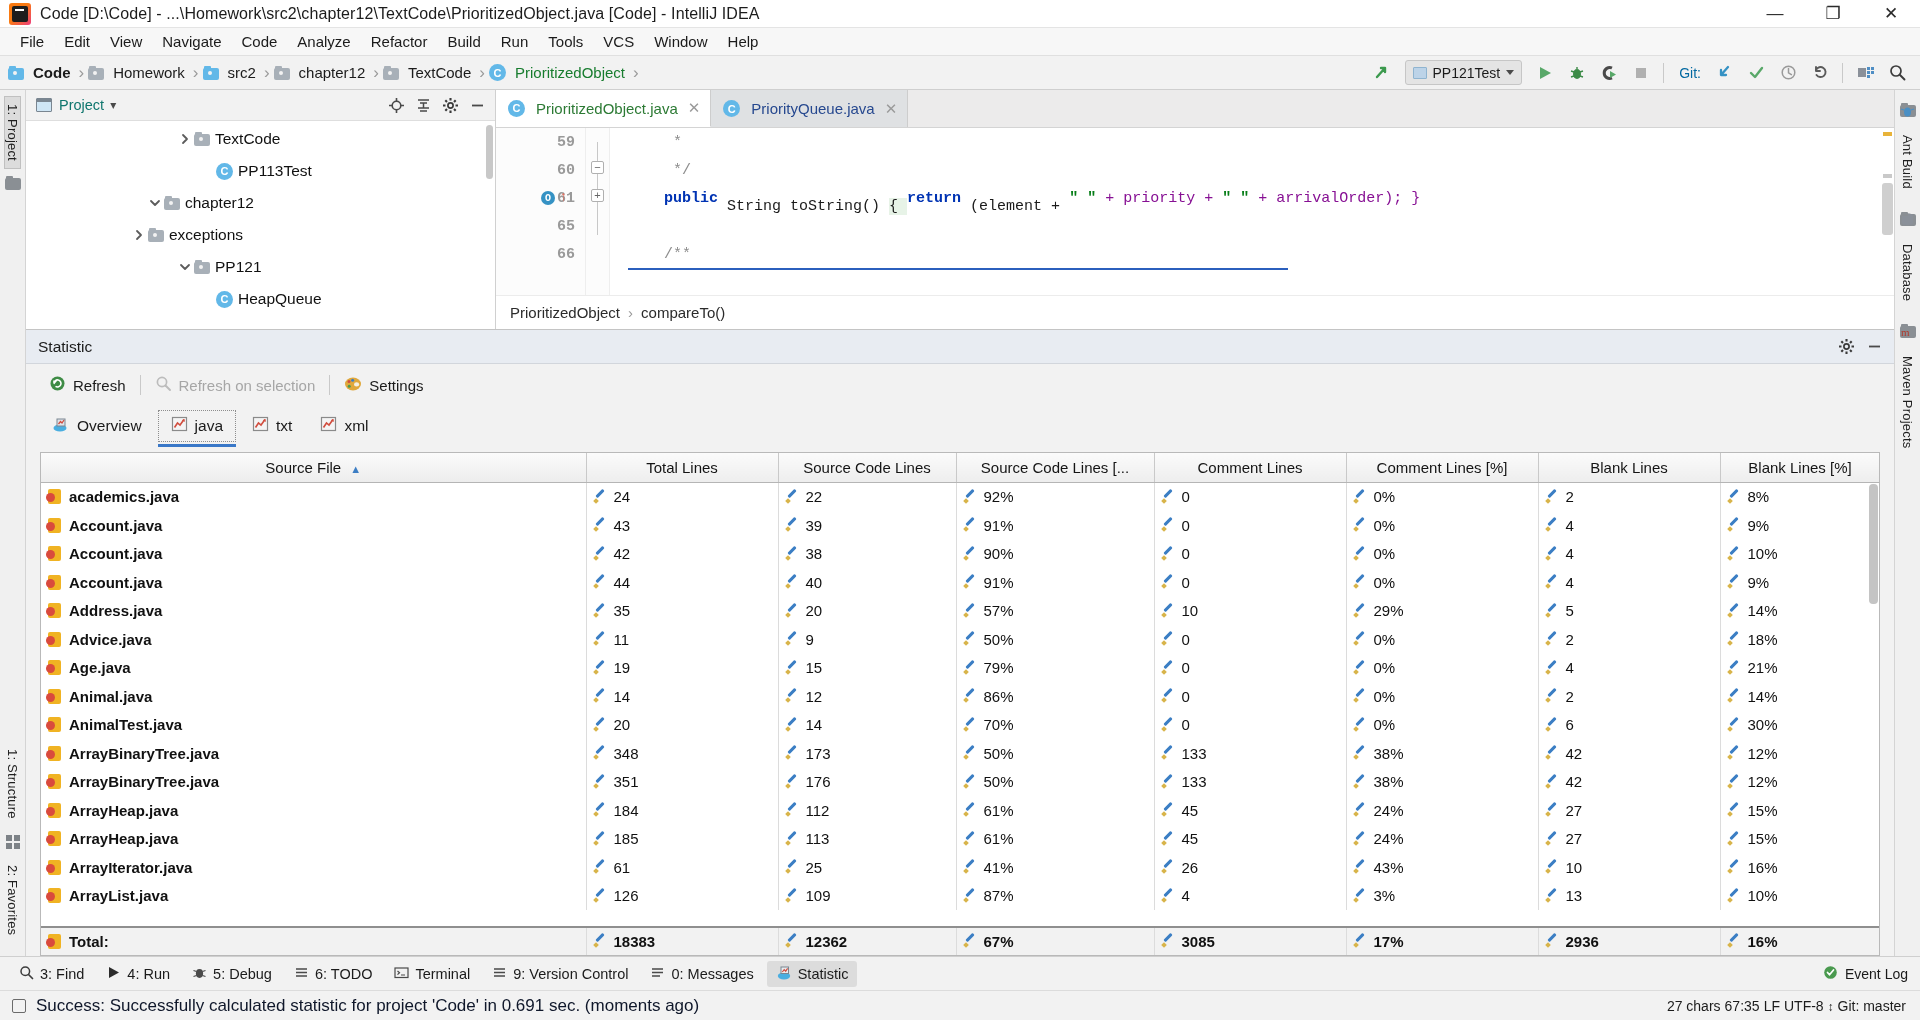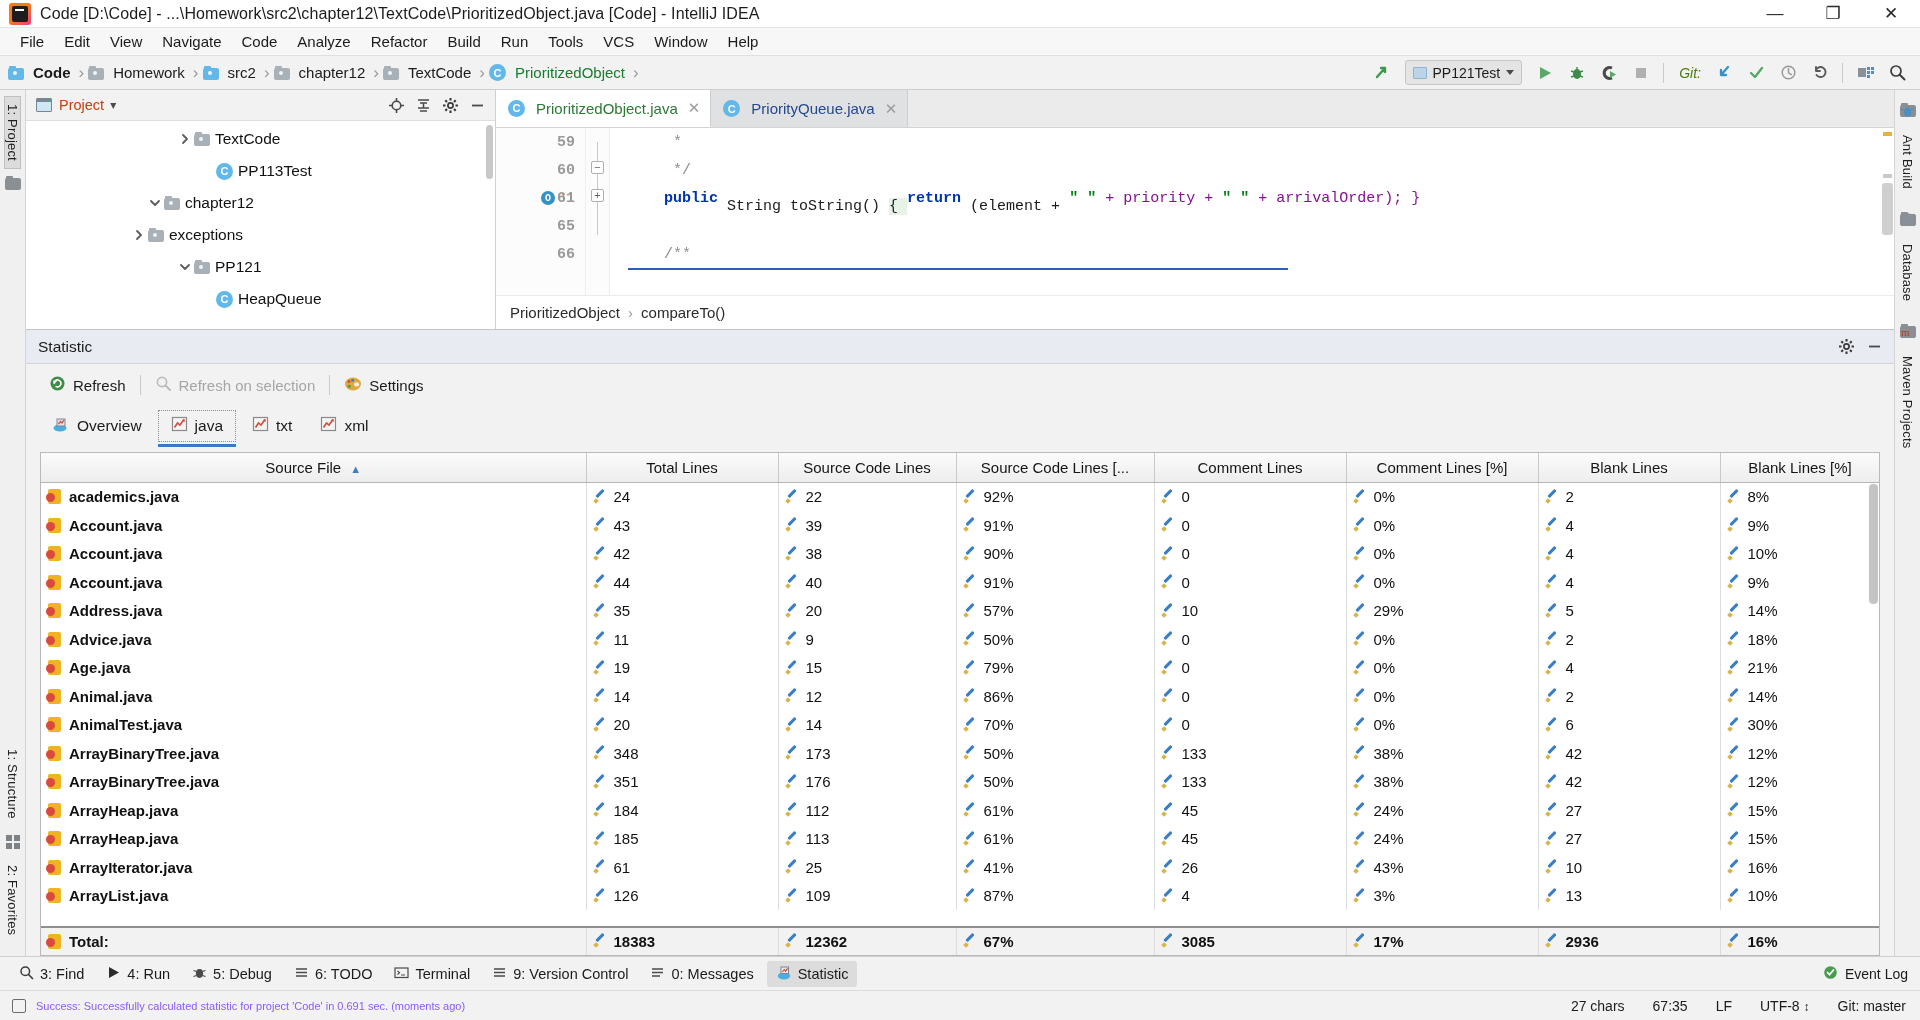--- a/index.html
+++ b/index.html
@@ -78,21 +78,21 @@
   .tb-btn {
     width: 30px; height: 28px; display:flex; align-items:center; justify-content:center;
     border-radius:3px;
   }
   .runconf {
     display:flex; align-items:center; gap:6px; background:#e4e4e4; border:1px solid #c6c6c6;
     border-radius:3px; height:25px; padding:8px 7px; margin:0 6px; font-size:14px; color:#1b1b1b;
   }
   .runconf .mini-ic { width:14px;height:12px;background:#bcd3e8;border:1px solid #8fb4d0;border-radius:1px;}
   .caret { width:0;height:0;border-left:4px solid transparent;border-right:4px solid transparent;border-top:5px solid #4a4a4a; }
-  .git-label { font-size:14px;color:#4d7c0f;margin:0 6px 0 8px;font-style:italic; }
+  .git-label { font-size:14px;color:#0369a1;margin:0 6px 0 8px; }
   .vdiv { width:1px;height:20px;background:#c9c9c9;margin:0 5px; }
 
   
   .body { flex:1 1 auto; display:flex; min-height:0; }
 
   .leftrail {
     width: 26px; background:#f0f0f0; border-right:1px solid #d4d4d4;
     display:flex; flex-direction:column; align-items:center; padding-top:6px; flex:none;
   }
   .rail-txt {
@@ -111,21 +111,21 @@
   .rightrail {
     width: 26px; background:#f0f0f0; border-left:1px solid #d4d4d4;
     display:flex; flex-direction:column; align-items:center; padding-top:6px; flex:none; gap:4px;
   }
 
   
   .topsplit { height: 240px; display:flex; flex:none; border-bottom:1px solid #c4c4c4; }
 
   .project-panel { width: 470px; background:#fff; display:flex; flex-direction:column; border-right:1px solid #d0d0d0; flex:none; }
   .pp-header { height:31px; background:#f2f2f2; border-bottom:1px solid #dedede; display:flex; align-items:center; padding:0 6px 0 10px; }
-  .pp-title { font-size:14.5px; color:#c2410c; margin-left:7px; }
+  .pp-title { font-size:14.5px; color:#0f766e; margin-left:7px; }
   .pp-winic { width:16px;height:14px;border:1.5px solid #7a8691;background:#cfe6f5; border-radius:1px; position:relative;}
   .pp-winic:before{content:"";position:absolute;left:0;top:0;right:0;height:3px;background:#7a8691;}
   .pp-actions { margin-left:auto; display:flex; align-items:center; gap:3px; }
   .pp-btn { width:24px;height:24px;display:flex;align-items:center;justify-content:center; border-radius:3px; }
   .tree { flex:1 1 auto; overflow:hidden; padding-top:2px; position:relative; }
   .tnode { display:flex; align-items:center; height:32px; font-size:15.5px; color:#111; }
   .twist { width:18px;height:18px;display:flex;align-items:center;justify-content:center; flex:none; color:#5c5c5c; }
   .twist svg{display:block;}
   .tlabel { white-space:nowrap; }
   .tree-scroll { position:absolute; right:2px; top:4px; width:7px; height:54px; background:#c8c8c8; border-radius:4px; }
@@ -195,22 +195,22 @@
   .tbody-scroll { flex:1 1 auto; overflow:hidden; position:relative; }
   .vscroll { position:absolute; right:1px; top:1px; width:9px; height:120px; background:#c4c4c4; border-radius:4px; }
 
   
   .botbar { height:34px; background:#f2f2f2; border-top:1px solid #cfcfcf; display:flex; align-items:center; padding-left:10px; gap:4px; flex:none; }
   .bb-item { display:flex; align-items:center; gap:6px; font-size:14.5px; color:#1b1b1b; padding:4px 9px; border-radius:3px; }
   .bb-item.active { background:#dcdcdc; }
   .bb-right { margin-left:auto; display:flex; align-items:center; gap:7px; padding-right:12px; font-size:14px; color:#1b1b1b; }
 
   .statusbar { height:30px; background:#f2f2f2; border-top:1px solid #dcdcdc; display:flex; align-items:center; padding-left:12px; flex:none; }
-  .sb-text { font-size:11px; color:#8b5cf6; }
-  .sb-right { margin-left:auto; display:flex; align-items:center; gap:28px; padding-right:14px; font-size:14px; color:#1b1b1b; }
+  .sb-text { font-size:17px; color:#0f172a; }
+  .sb-right { margin-left:auto; display:flex; align-items:center; gap:4px; padding-right:14px; font-size:14px; color:#1b1b1b; }
   .sb-ic { width:14px;height:14px;border:1.5px solid #6b6b6b; border-radius:2px; }
 
   .green { color:#2c9a3d; }
   .tiny { font-size:12px; }
 </style>
 </head>
 <body>
 
 <div class="app">
 

